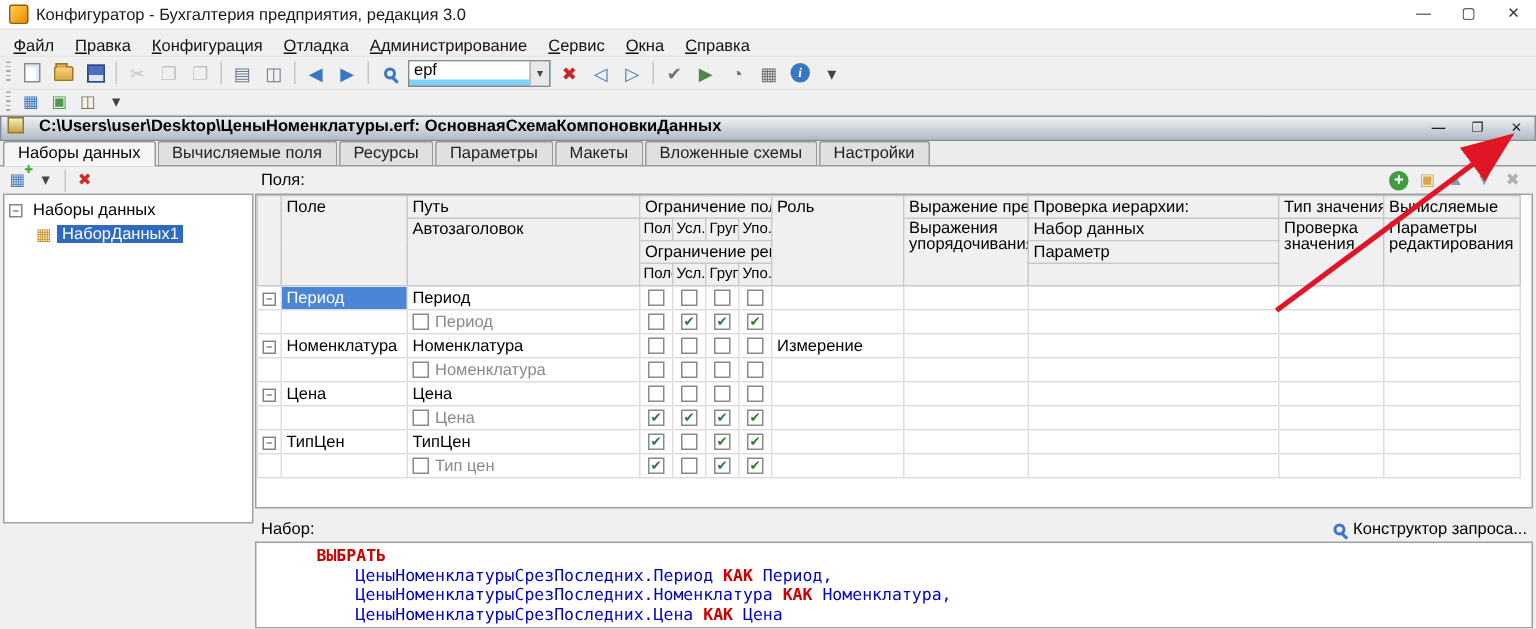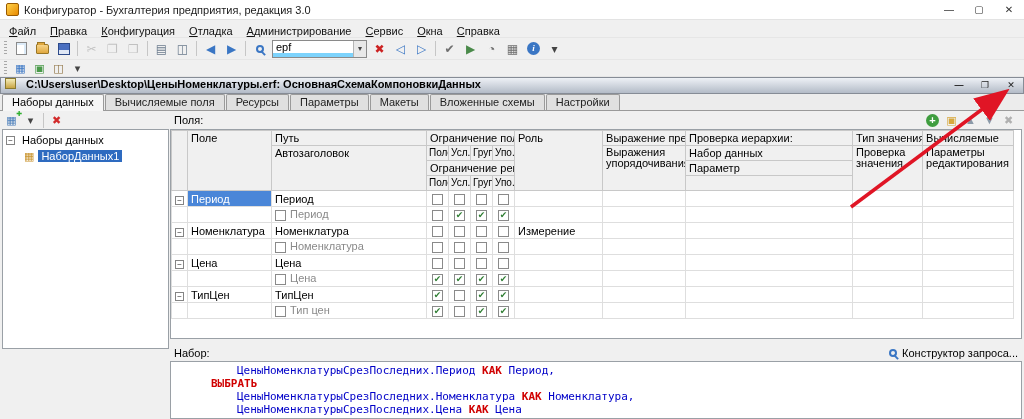--- a/index.html
+++ b/index.html
@@ -416,22 +416,22 @@
     <div class="splitter"></div>
 
     <div class="query-row">
       <span>Набор:</span>
       <span class="query-constructor">
         <span class="icon-mag"></span>
         <span>Конструктор запроса...</span>
       </span>
     </div>
     <div class="query-code" id="query-code">
+        <div class="qline" style="padding-left: 0px;"><span class="qk">ВЫБРАТЬ</span></div>
         <div class="qline" style="padding-left: 26px;"><span class="qi">ЦеныНоменклатурыСрезПоследних.Период </span><span class="qk">КАК</span><span class="qi"> Период,</span></div>
-        <div class="qline" style="padding-left: 0px;"><span class="qk">ВЫБРАТЬ</span></div>
         <div class="qline" style="padding-left: 26px;"><span class="qi">ЦеныНоменклатурыСрезПоследних.Номенклатура </span><span class="qk">КАК</span><span class="qi"> Номенклатура,</span></div>
         <div class="qline" style="padding-left: 26px;"><span class="qi">ЦеныНоменклатурыСрезПоследних.Цена </span><span class="qk">КАК</span><span class="qi"> Цена</span></div>
       </div>
   </div>
 </div>
 
 <svg class="annotation" width="1024" height="419">
   <defs>
     <marker id="ah" markerWidth="10" markerHeight="8" refX="8" refY="4" orient="auto">
       <polygon points="0 0, 10 4, 0 8" fill="#e01525"></polygon>

